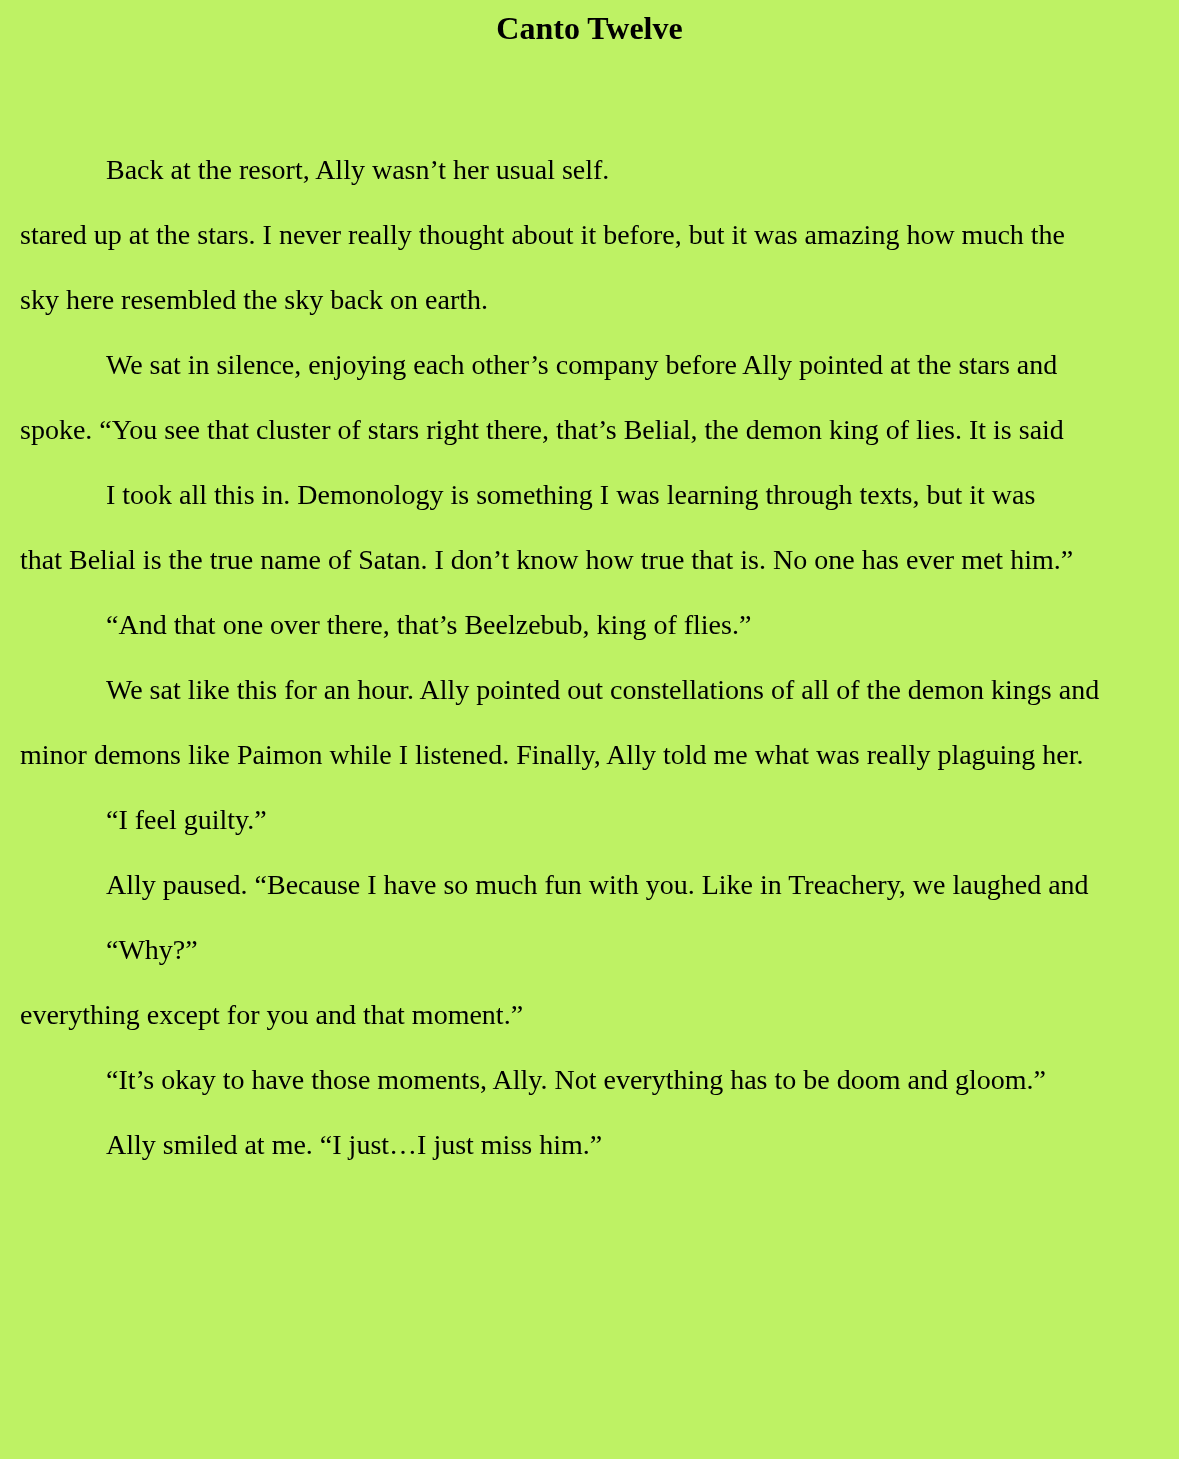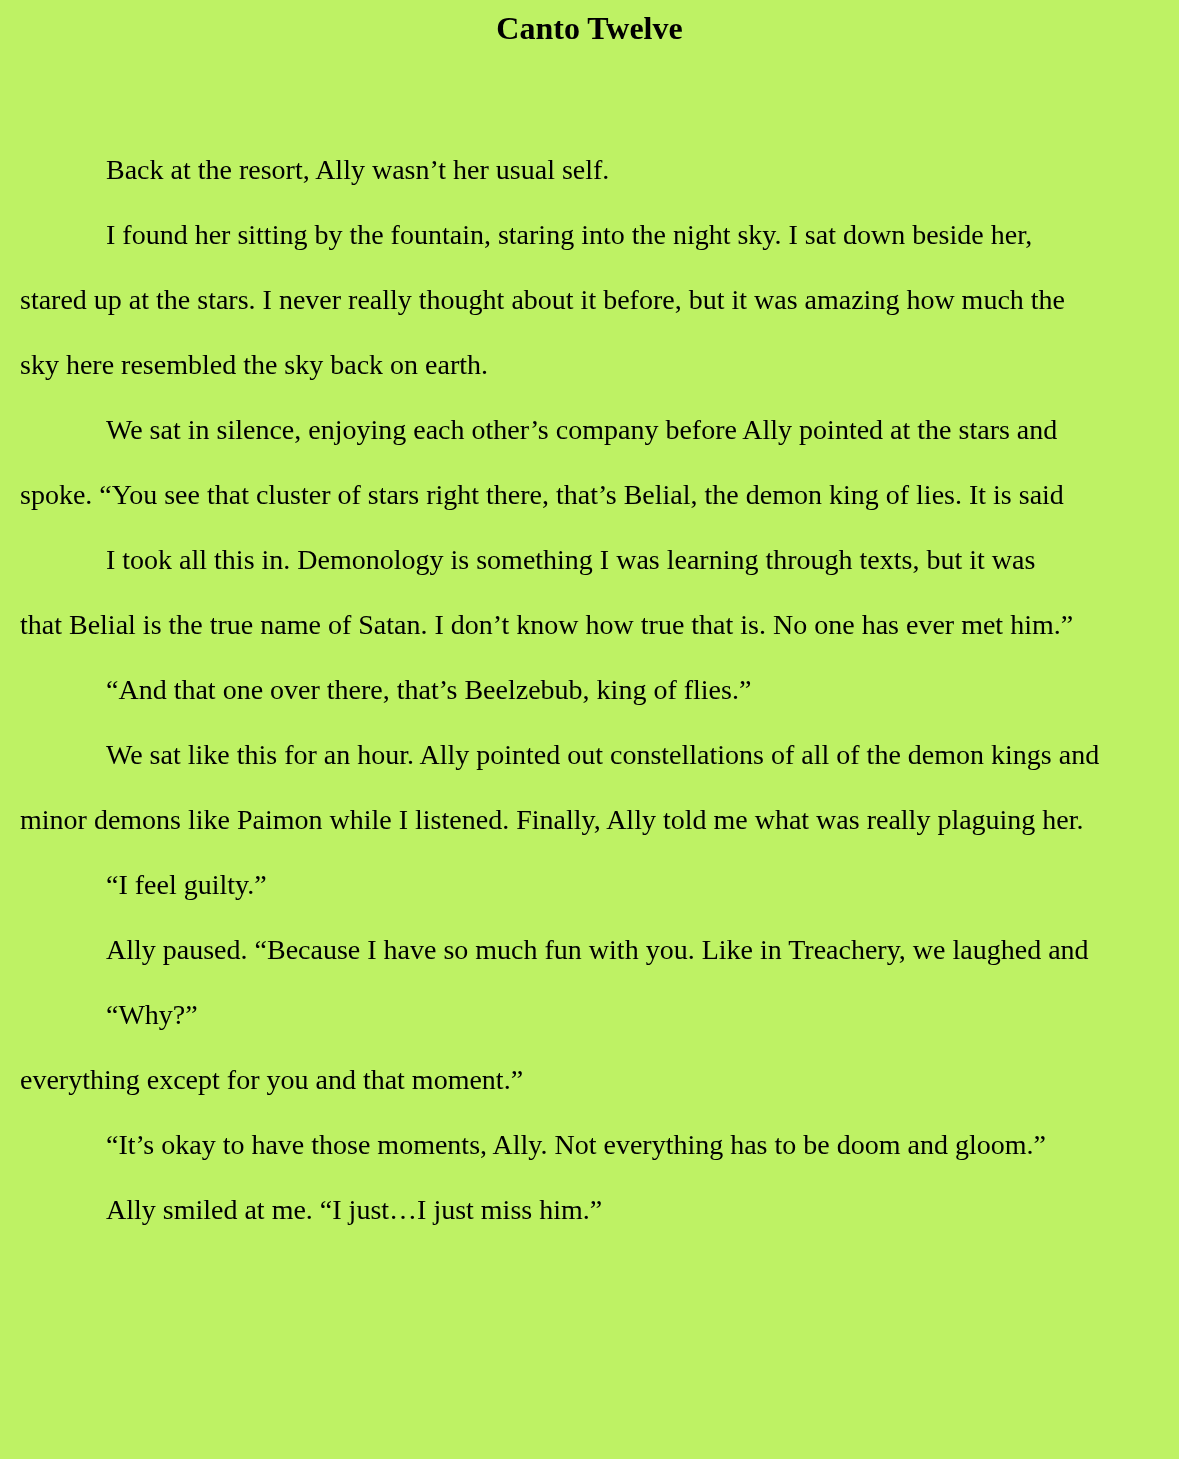--- a/index.html
+++ b/index.html
@@ -42,21 +42,20 @@
     padding-left: 86px;
   }
 </style>
 </head>
 <body>
 
 <div class="page">
   <h1 class="chapter-title">Canto Twelve</h1>
   <div class="body-text" id="body-text">
       <div class="line indent">Back at the resort, Ally wasn’t her usual self.</div>
-      <div class="line indent">I found her sitting by the fountain, staring into the night sky. I sat down beside her,</div>
       <div class="line">stared up at the stars. I never really thought about it before, but it was amazing how much the</div>
       <div class="line">sky here resembled the sky back on earth.</div>
       <div class="line indent">We sat in silence, enjoying each other’s company before Ally pointed at the stars and</div>
       <div class="line">spoke. “You see that cluster of stars right there, that’s Belial, the demon king of lies. It is said</div>
       <div class="line indent">I took all this in. Demonology is something I was learning through texts, but it was</div>
       <div class="line">that Belial is the true name of Satan. I don’t know how true that is. No one has ever met him.”</div>
       <div class="line indent">“And that one over there, that’s Beelzebub, king of flies.”</div>
       <div class="line indent">We sat like this for an hour. Ally pointed out constellations of all of the demon kings and</div>
       <div class="line">minor demons like Paimon while I listened. Finally, Ally told me what was really plaguing her.</div>
       <div class="line indent">“I feel guilty.”</div>

